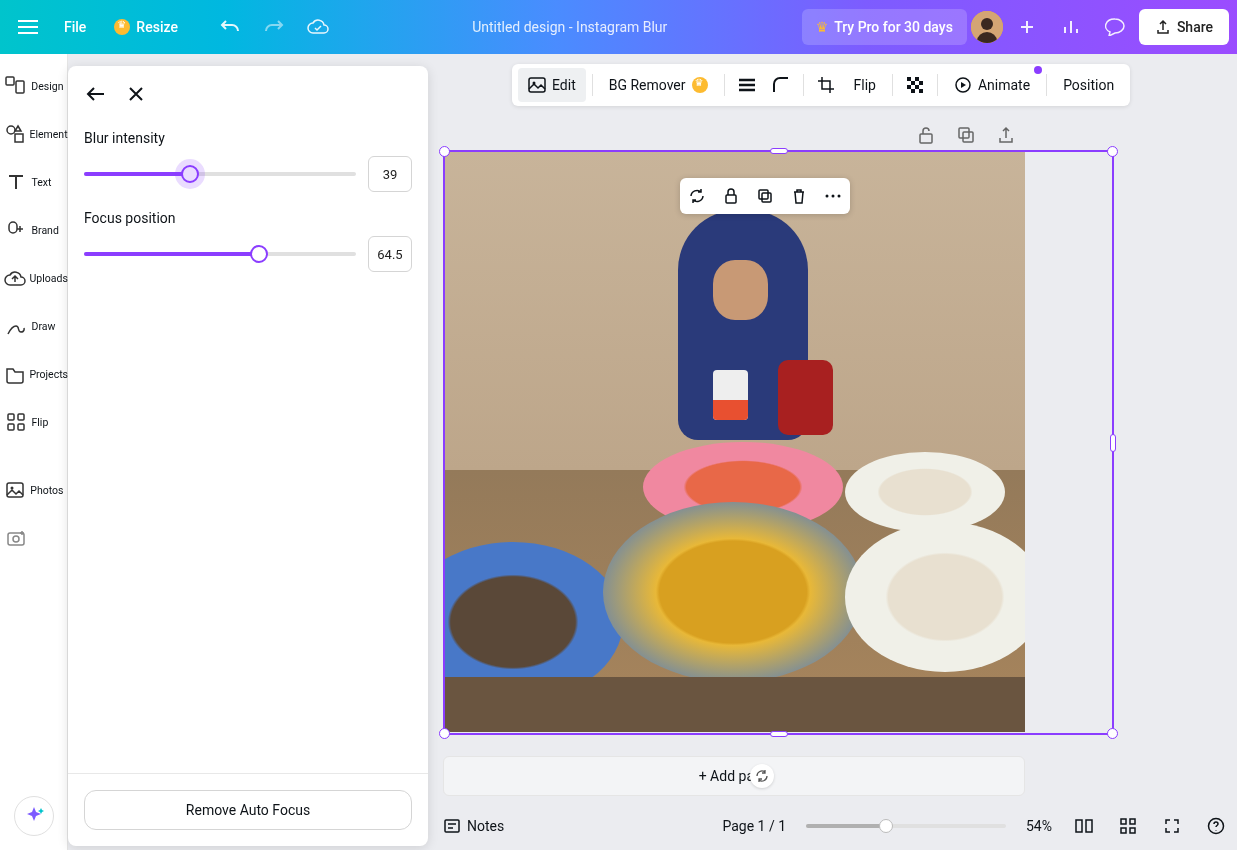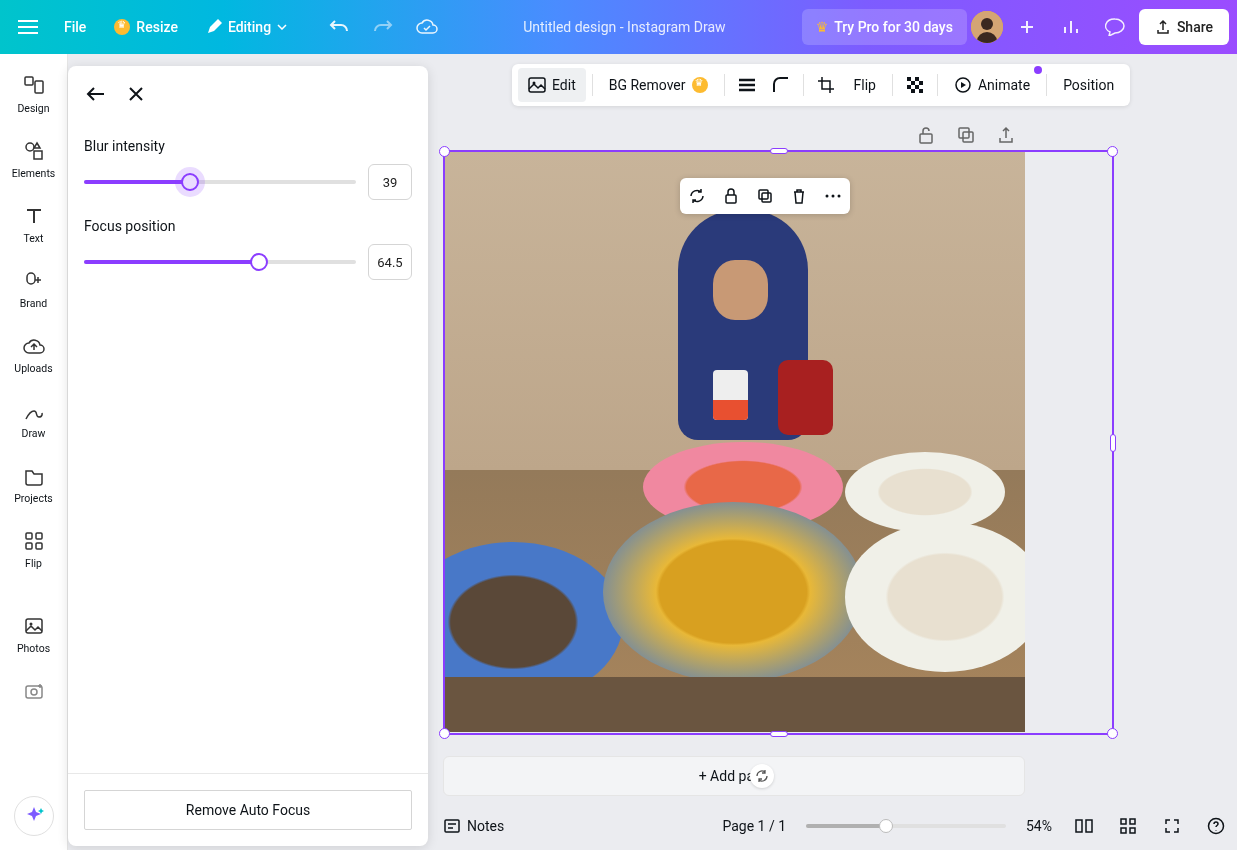--- a/index.html
+++ b/index.html
@@ -13,44 +13,44 @@
 .topbar .iconbtn { width:40px; height:40px; display:flex; align-items:center; justify-content:center; cursor:pointer; border-radius:4px; opacity:0.9; }
 .topbar .title { flex:1; text-align:center; font-size:14px; opacity:0.85; font-weight:400; }
 .topbar .trypro { background:rgba(255,255,255,0.18); padding:0 14px; height:36px; border-radius:6px; display:flex; align-items:center; gap:6px; font-size:14px; font-weight:500; cursor:pointer; }
 .topbar .avatar { width:32px; height:32px; border-radius:50%; background:#f5a623; display:flex; align-items:center; justify-content:center; overflow:hidden; }
 .topbar .share { background:#fff; color:#222; padding:0 16px; height:36px; border-radius:6px; display:flex; align-items:center; gap:6px; font-size:14px; font-weight:500; cursor:pointer; }
 .crown { width:16px; height:16px; background:#fdbb30; border-radius:50%; display:inline-block; position:relative; }
 .crown::before { content:"♛"; font-size:10px; position:absolute; top:0; left:3px; color:#fff; }
 
 
 .rail { position:absolute; left:0; top:54px; bottom:0; width:68px; background:#fff; border-right:1px solid #e5e5e5; display:flex; flex-direction:column; align-items:center; padding-top:12px; gap:8px; z-index:5; }
-.rail-item { width:60px; display:flex; flex-direction:column; align-items:center; gap:4px; padding:8px 0; cursor:pointer; border-radius:6px; color:#444; }
+.rail-item { width:60px; display:flex; flex-direction:row; align-items:center; gap:4px; padding:8px 0; cursor:pointer; border-radius:6px; color:#444; }
 .rail-item .ric { width:24px; height:24px; display:flex; align-items:center; justify-content:center; }
 .rail-item .rlabel { font-size:10.5px; color:#0e1318; }
 .rail-spacer { flex:1; }
 .rail .sparkle { width:40px; height:40px; border-radius:50%; border:1px solid #e0e0e0; display:flex; align-items:center; justify-content:center; margin-bottom:14px; cursor:pointer; }
 
 
 .panel { position:absolute; left:68px; top:66px; width:360px; bottom:4px; background:#fff; border-radius:8px; box-shadow:0 2px 12px rgba(0,0,0,0.12); z-index:10; display:flex; flex-direction:column; }
 .panel-head { display:flex; align-items:center; padding:16px; gap:16px; }
 .panel-head .back { width:24px; height:24px; cursor:pointer; display:flex; align-items:center; justify-content:center; }
 .panel-head .ptitle { flex:1; font-size:16px; font-weight:500; color:#0e1318; }
 .panel-head .close { width:24px; height:24px; cursor:pointer; display:flex; align-items:center; justify-content:center; }
 .panel-body { flex:1; padding:0 16px; }
-.pfield { margin-top:16px; }
+.pfield { margin-top:8px; }
 .pfield .plabel { font-size:14px; color:#0e1318; margin-bottom:10px; }
 .prow { display:flex; align-items:center; gap:12px; }
 .slider { flex:1; position:relative; height:20px; display:flex; align-items:center; }
 .slider .track { width:100%; height:4px; background:#e0e0e0; border-radius:2px; position:relative; }
 .slider .fill { position:absolute; left:0; top:0; bottom:0; background:#8b3dff; border-radius:2px; }
 .slider .thumb { position:absolute; width:18px; height:18px; background:#fff; border:2px solid #8b3dff; border-radius:50%; top:50%; transform:translate(-50%,-50%); }
 .slider .thumb.halo::before { content:""; position:absolute; inset:-8px; background:rgba(139,61,255,0.18); border-radius:50%; }
 .valuebox { width:44px; height:36px; border:1px solid #d5d5d5; border-radius:6px; display:flex; align-items:center; justify-content:center; font-size:13px; color:#222; }
 .panel-foot { border-top:1px solid #e8e8e8; padding:16px; }
-.removebtn { width:100%; height:40px; border:1px solid #d5d5d5; background:#fff; border-radius:2px; font-size:14px; cursor:pointer; color:#0e1318; }
+.removebtn { width:100%; height:40px; border:1px solid #d5d5d5; background:#fff; border-radius:12px; font-size:14px; cursor:pointer; color:#0e1318; }
 
 
 .ctxbar { position:absolute; left:512px; top:64px; height:42px; background:#fff; border-radius:6px; box-shadow:0 1px 4px rgba(0,0,0,0.1); display:flex; align-items:center; padding:16px 6px; gap:2px; z-index:8; }
 .ctxbar .cbtn { height:34px; padding:0 10px; display:flex; align-items:center; gap:6px; font-size:14px; color:#0e1318; cursor:pointer; border-radius:4px; }
 .ctxbar .cbtn.active { background:#eef0f2; }
 .ctxbar .sep { width:1px; height:22px; background:#e0e0e0; margin:0 4px; }
 .ctxbar .cicon { width:32px; height:34px; display:flex; align-items:center; justify-content:center; cursor:pointer; border-radius:4px; }
 .ctxbar .dot { width:8px; height:8px; background:#8b3dff; border-radius:50%; position:absolute; top:-2px; right:-2px; }
 
 
@@ -107,47 +107,38 @@
         <path d="M0 1h20M0 7h20M0 13h20" stroke="#fff" stroke-width="2"></path>
       </svg>
   </div>
   <div class="item">
       <span>File</span>
     </div>
   <div class="item">
     <span class="crown"></span>
     <span>Resize</span>
   </div>
-  <div class="item">
-    <svg width="16" height="16" viewBox="0 0 16 16">
-        <path d="M2 14l2-6 8-8 4 4-8 8-6 2z" fill="#fff"></path>
-      </svg>
-    <span>Editing</span>
-    <svg width="10" height="6" viewBox="0 0 10 6">
-        <path d="M1 1l4 4 4-4" stroke="#fff" stroke-width="1.5" fill="none"></path>
-      </svg>
-  </div>
   <div style="width:12px"></div>
   <div class="iconbtn">
     <svg width="20" height="16" viewBox="0 0 20 16">
         <path d="M6 2L2 6l4 4M2 6h10a6 6 0 016 6" stroke="#fff" stroke-width="2" fill="none"></path>
       </svg>
   </div>
   <div class="iconbtn" style="opacity:.5">
     <svg width="20" height="16" viewBox="0 0 20 16">
         <path d="M14 2l4 4-4 4M18 6H8a6 6 0 00-6 6" stroke="#fff" stroke-width="2" fill="none"></path>
       </svg>
   </div>
   <div class="iconbtn">
     <svg width="22" height="16" viewBox="0 0 22 16">
         <path d="M17 14H6a5 5 0 010-10 6 6 0 0111 2 4 4 0 010 8z" stroke="#fff" stroke-width="1.5" fill="none"></path>
         <path d="M8 9l2 2 4-4" stroke="#fff" stroke-width="1.5" fill="none"></path>
       </svg>
   </div>
-  <div class="title">Untitled design - Instagram Draw</div>
+  <div class="title">Untitled design - Instagram Blur</div>
   <div class="trypro">
     <span style="color:#fdbb30">♛</span>
     <span>Try Pro for 30 days</span>
   </div>
   <div class="avatar">
     <svg width="32" height="32" viewBox="0 0 32 32">
         <rect width="32" height="32" fill="#d4a574"></rect>
         <circle cx="16" cy="13" r="6" fill="#3a2820"></circle>
         <ellipse cx="16" cy="30" rx="10" ry="9" fill="#3a2820"></ellipse>
       </svg>

